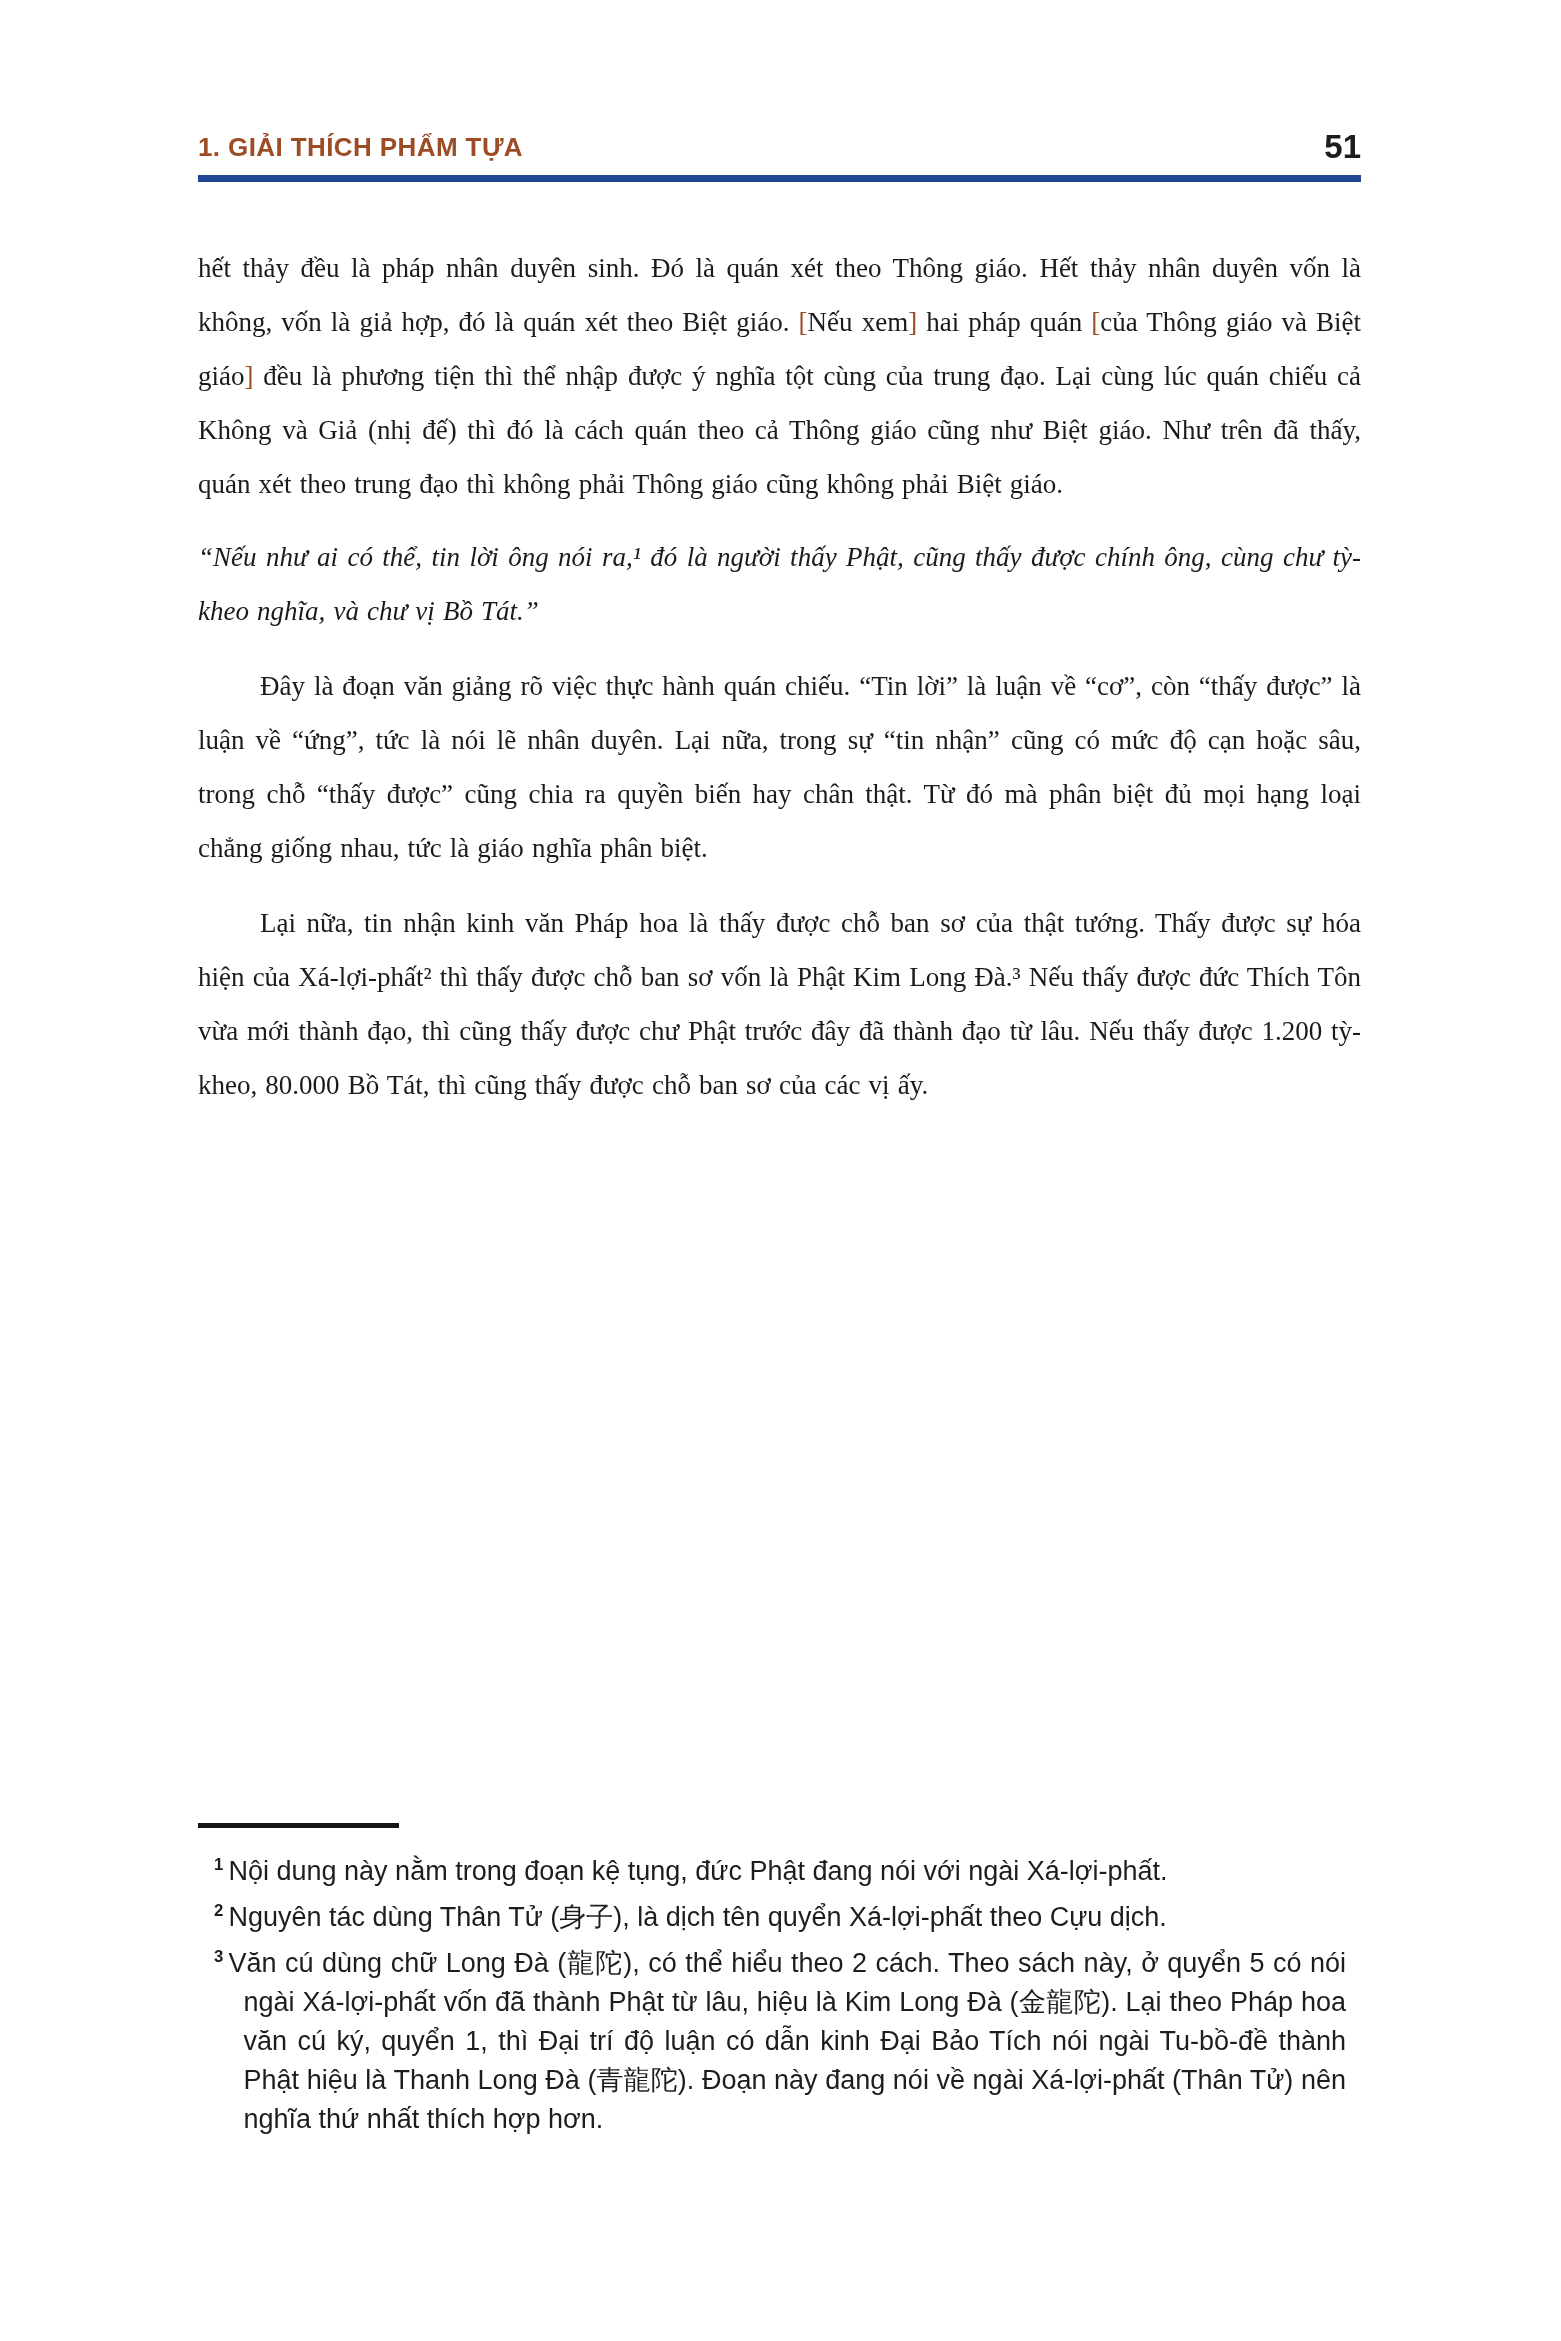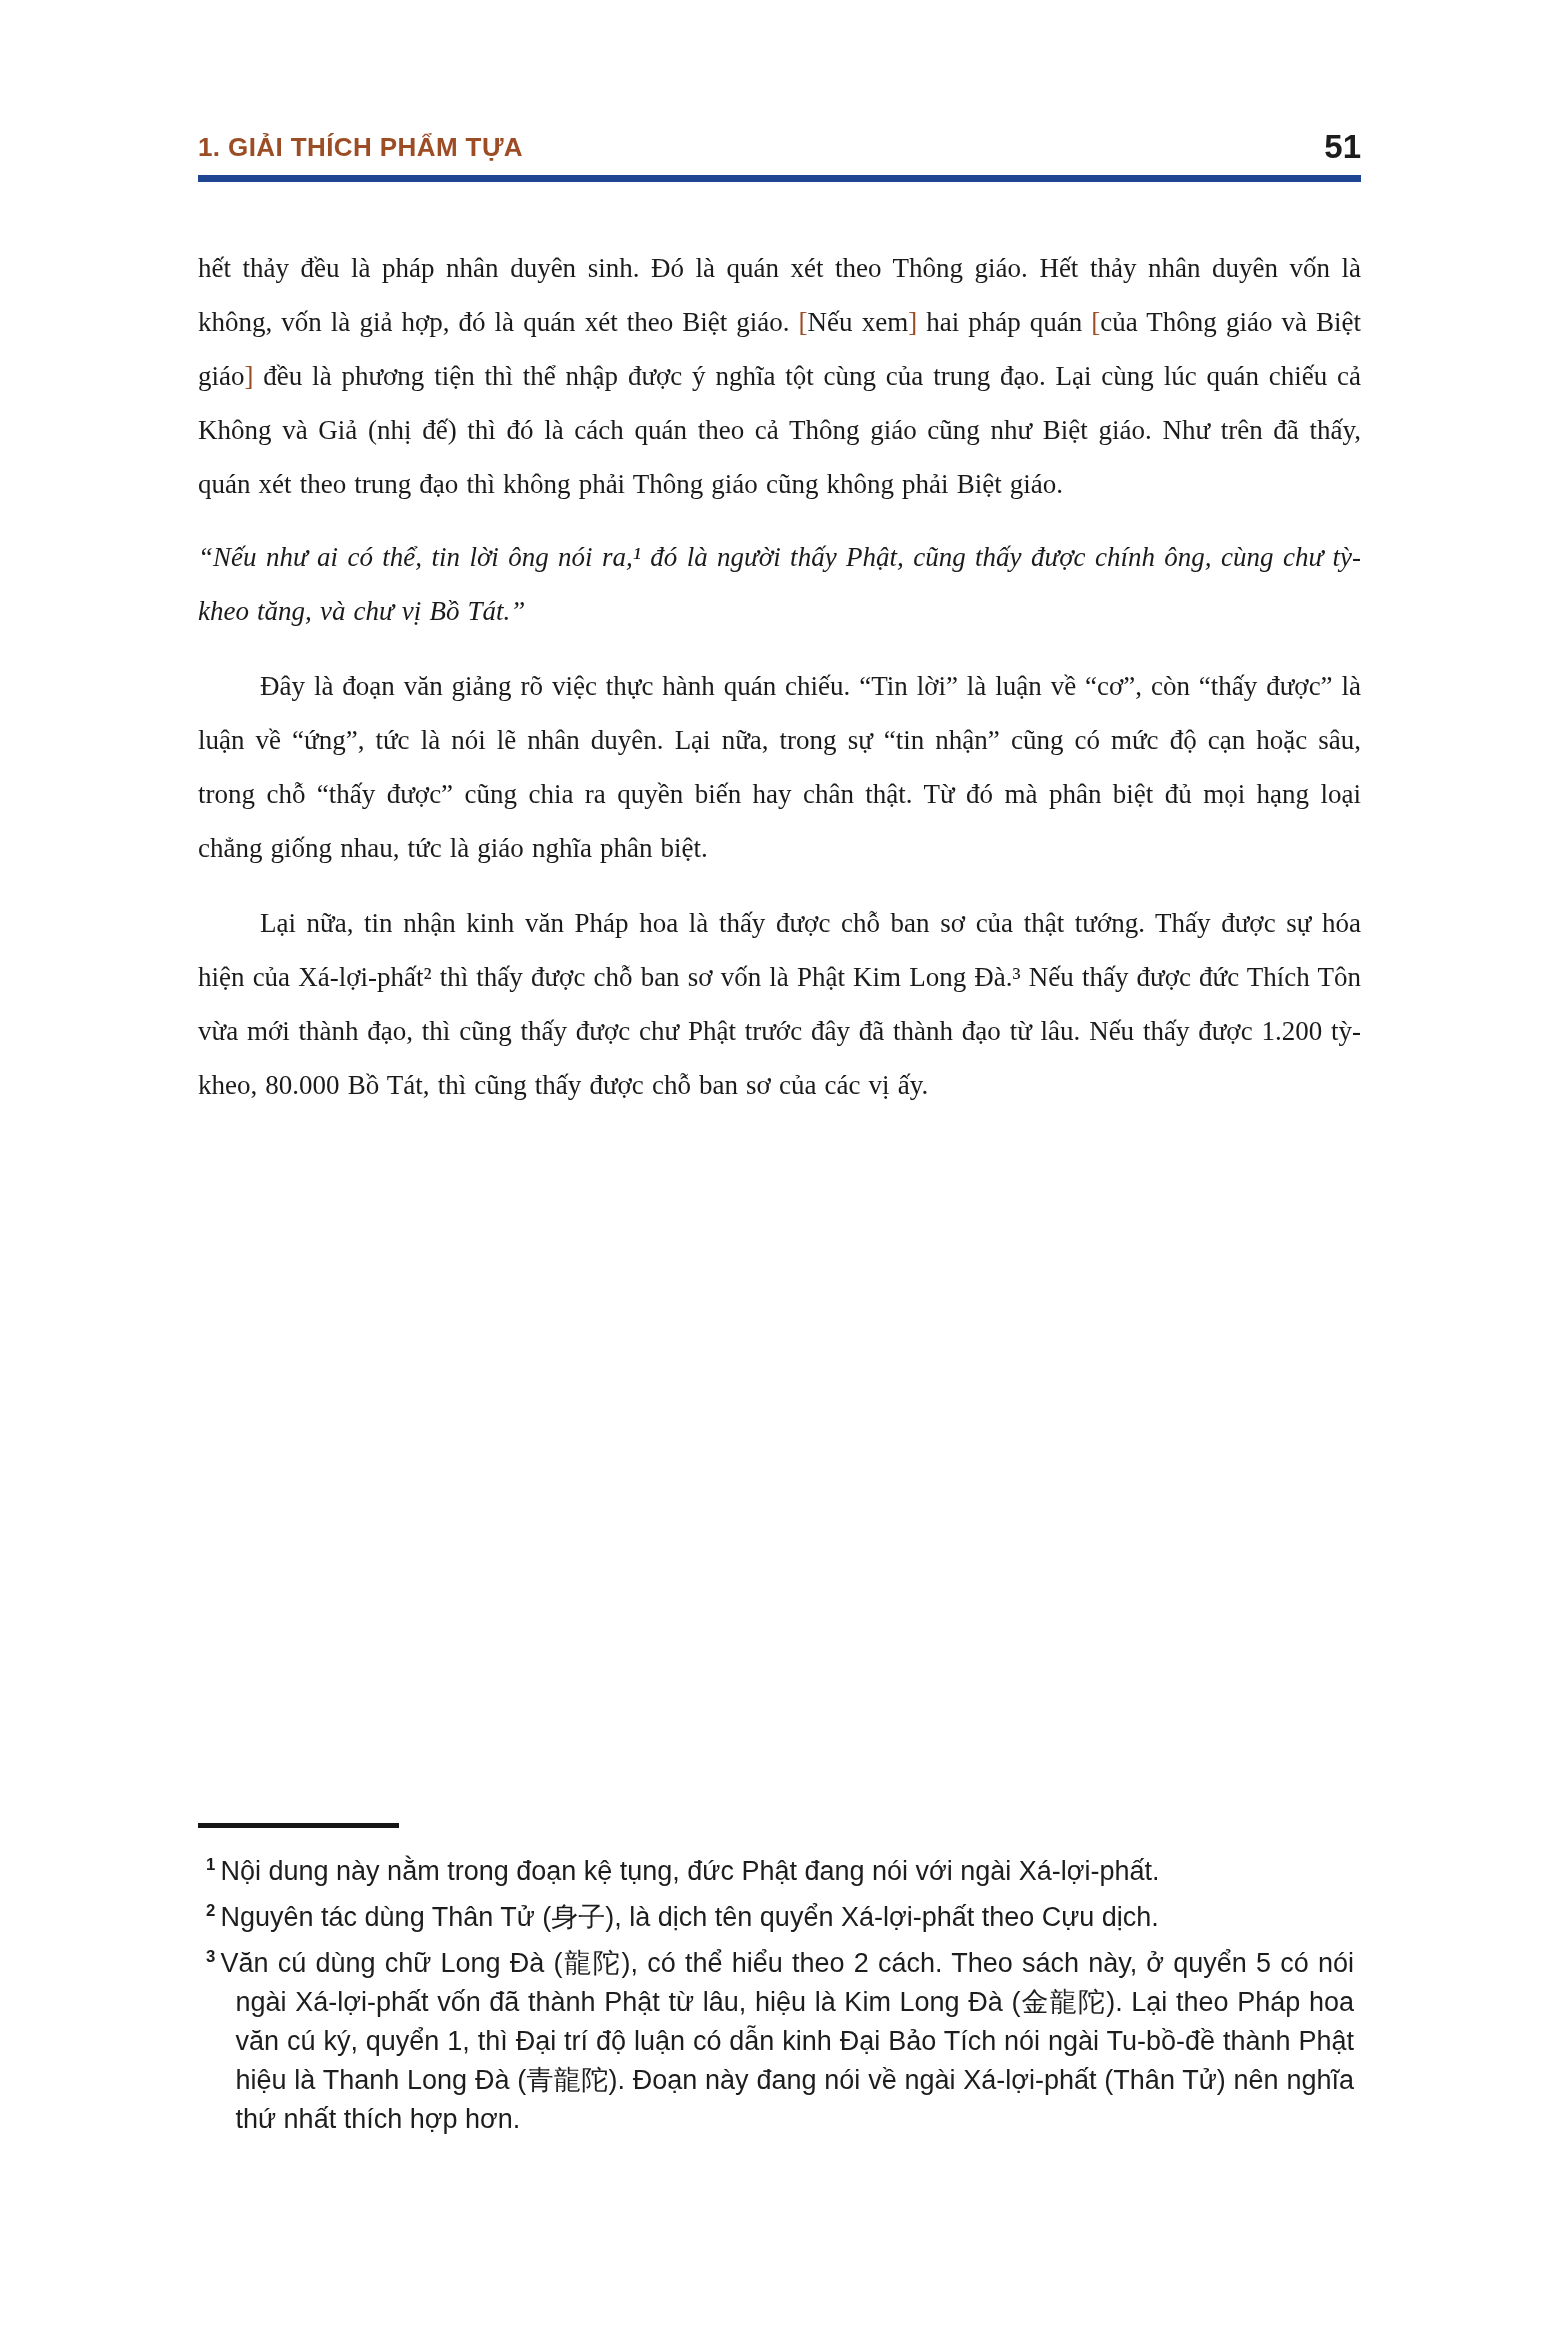--- a/index.html
+++ b/index.html
@@ -64,21 +64,21 @@
   .footnotes{
     position:absolute;
     left:198px;
     top:1823px;
     width:1164px;
   }
   .footnote-rule{
     width:201px;height:5.2px;background:#161616;
     margin-bottom:17.3px;
   }
-  .footnote-list{margin:8px;padding:0;list-style:none;}
+  .footnote-list{margin:16px;padding:0;list-style:none;}
   .footnote{
     font-family:"Liberation Sans",sans-serif;
     font-size:27px;
     line-height:39px;
     color:#1d1d1d;
     text-align:justify;
     padding-left:29.5px;
     text-indent:-29.5px;
     margin:0;
   }
@@ -95,21 +95,21 @@
 <div class="page">
 
   <div class="running-head">
     <div class="section-title">1. GIẢI THÍCH PHẨM TỰA</div>
     <div class="page-number">51</div>
   </div>
   <div class="head-rule"></div>
 
   <div class="body-text">
       <p class="para"><span class="seg-plain">hết thảy đều là pháp nhân duyên sinh. Đó là quán xét theo Thông giáo. Hết thảy nhân duyên vốn là không, vốn là giả hợp, đó là quán xét theo Biệt giáo. </span><span class="seg-bracket">[</span><span class="seg-plain">Nếu xem</span><span class="seg-bracket">]</span><span class="seg-plain"> hai pháp quán </span><span class="seg-bracket">[</span><span class="seg-plain">của Thông giáo và Biệt giáo</span><span class="seg-bracket">]</span><span class="seg-plain"> đều là phương tiện thì thể nhập được ý nghĩa tột cùng của trung đạo. Lại cùng lúc quán chiếu cả Không và Giả (nhị đế) thì đó là cách quán theo cả Thông giáo cũng như Biệt giáo. Như trên đã thấy, quán xét theo trung đạo thì không phải Thông giáo cũng không phải Biệt giáo.</span></p>
-      <p class="para quote"><span class="seg-plain">“Nếu như ai có thể, tin lời ông nói ra,¹ đó là người thấy Phật, cũng thấy được chính ông, cùng chư tỳ-kheo tăng, và chư vị Bồ Tát.”</span></p>
+      <p class="para quote"><span class="seg-plain">“Nếu như ai có thể, tin lời ông nói ra,¹ đó là người thấy Phật, cũng thấy được chính ông, cùng chư tỳ-kheo nghĩa, và chư vị Bồ Tát.”</span></p>
       <p class="para indent"><span class="seg-plain">Đây là đoạn văn giảng rõ việc thực hành quán chiếu. “Tin lời” là luận về “cơ”, còn “thấy được” là luận về “ứng”, tức là nói lẽ nhân duyên. Lại nữa, trong sự “tin nhận” cũng có mức độ cạn hoặc sâu, trong chỗ “thấy được” cũng chia ra quyền biến hay chân thật. Từ đó mà phân biệt đủ mọi hạng loại chẳng giống nhau, tức là giáo nghĩa phân biệt.</span></p>
       <p class="para indent"><span class="seg-plain">Lại nữa, tin nhận kinh văn Pháp hoa là thấy được chỗ ban sơ của thật tướng. Thấy được sự hóa hiện của Xá-lợi-phất² thì thấy được chỗ ban sơ vốn là Phật Kim Long Đà.³ Nếu thấy được đức Thích Tôn vừa mới thành đạo, thì cũng thấy được chư Phật trước đây đã thành đạo từ lâu. Nếu thấy được 1.200 tỳ-kheo, 80.000 Bồ Tát, thì cũng thấy được chỗ ban sơ của các vị ấy.</span></p>
     </div>
 
   <div class="footnotes">
     <div class="footnote-rule"></div>
     <div class="footnote-list">
         <p class="footnote"><span class="fn-marker">1</span><span>Nội dung này nằm trong đoạn kệ tụng, đức Phật đang nói với ngài Xá-lợi-phất.</span></p>
         <p class="footnote"><span class="fn-marker">2</span><span>Nguyên tác dùng Thân Tử (身子), là dịch tên quyển Xá-lợi-phất theo Cựu dịch.</span></p>
         <p class="footnote"><span class="fn-marker">3</span><span>Văn cú dùng chữ Long Đà (龍陀), có thể hiểu theo 2 cách. Theo sách này, ở quyển 5 có nói ngài Xá-lợi-phất vốn đã thành Phật từ lâu, hiệu là Kim Long Đà (金龍陀). Lại theo Pháp hoa văn cú ký, quyển 1, thì Đại trí độ luận có dẫn kinh Đại Bảo Tích nói ngài Tu-bồ-đề thành Phật hiệu là Thanh Long Đà (青龍陀). Đoạn này đang nói về ngài Xá-lợi-phất (Thân Tử) nên nghĩa thứ nhất thích hợp hơn.</span></p>

